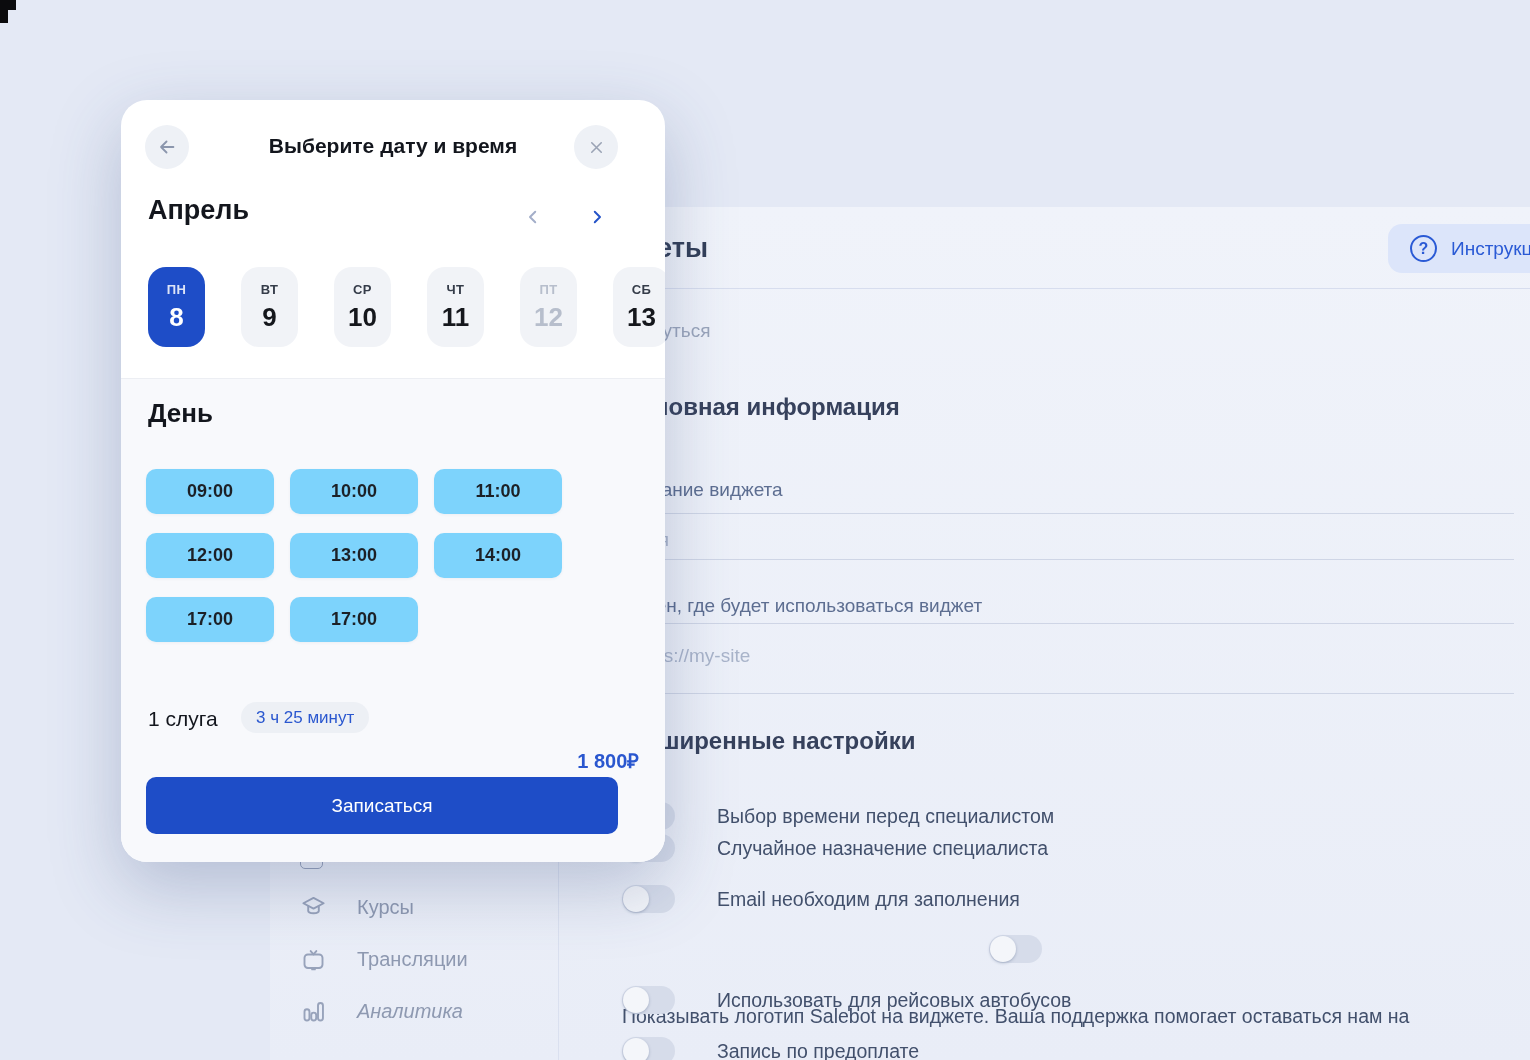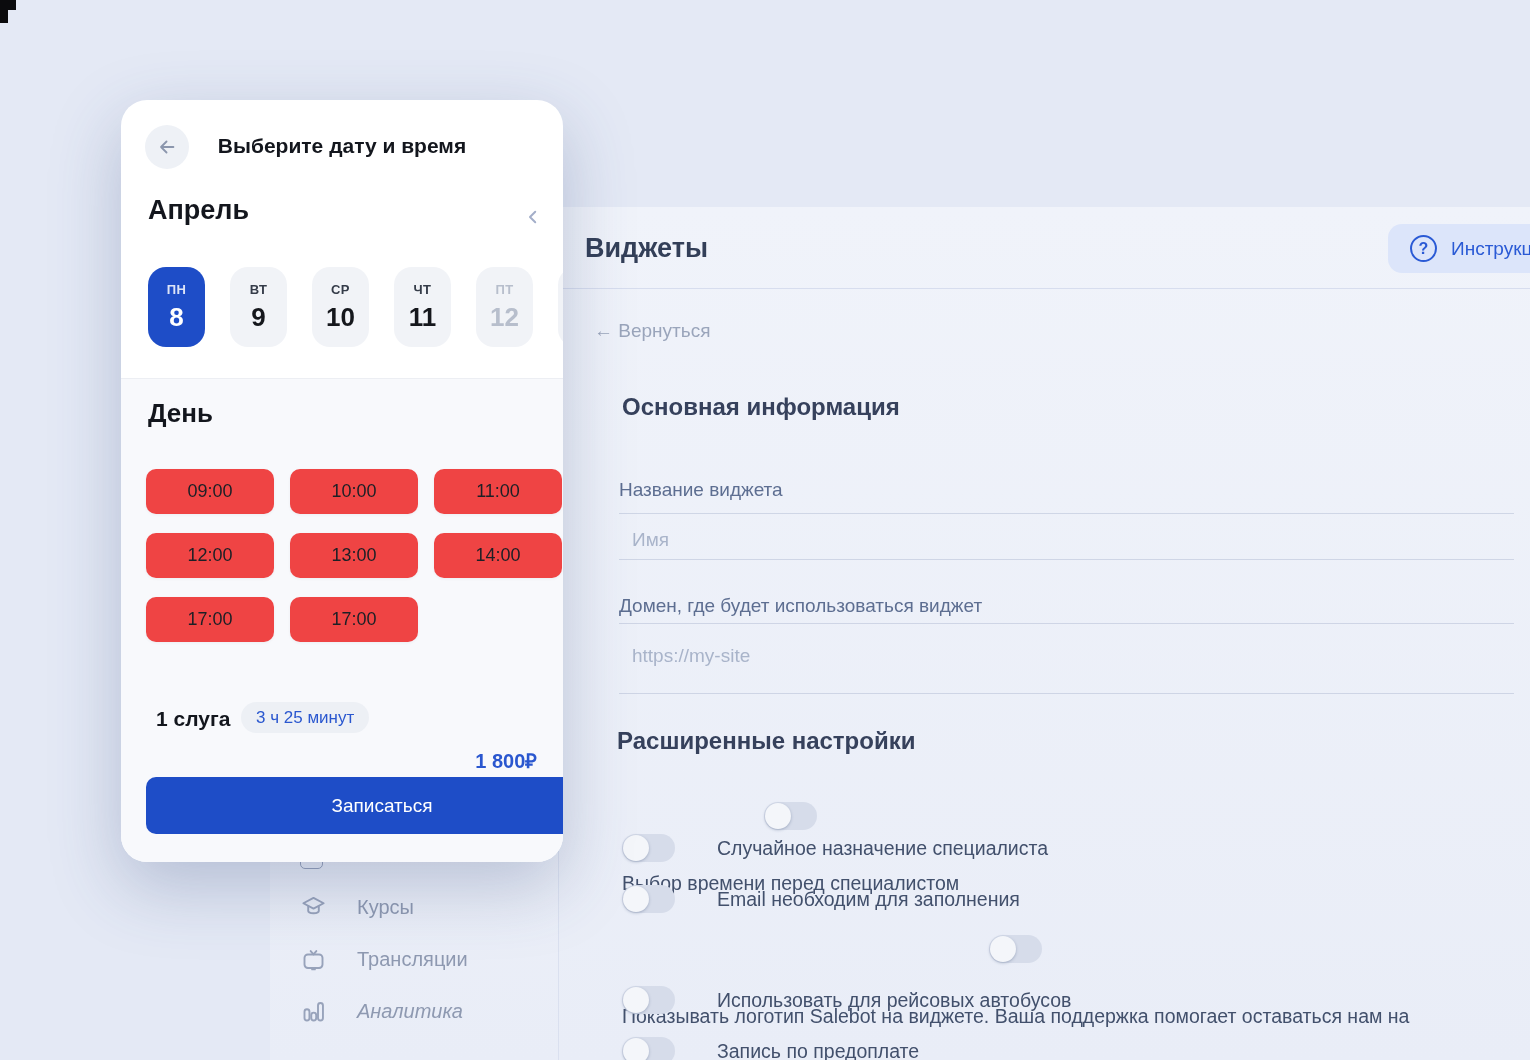--- a/index.html
+++ b/index.html
@@ -57,58 +57,58 @@
     width:53px; height:28px; border-radius:14px; background:#d6dcea; position:relative; cursor:pointer; flex:0 0 auto;
   }
   .toggle .knob {
     position:absolute; left:1px; top:1px; width:26px; height:26px; border-radius:50%;
     background:#f4f6fa; box-shadow:0 1px 3px rgba(60,80,120,0.35);
   }
   .toggle-label { font-size:19.5px; color:#42506c; white-space:nowrap; }
 
   
   .modal {
-    position:absolute; left:121px; top:100px; width:442px; height:762px;
+    position:absolute; left:121px; top:100px; width:544px; height:762px;
     background:#ffffff; border-radius:26px; overflow:hidden; z-index:5;
     box-shadow:0 24px 70px rgba(55,75,125,0.28);
   }
   .modal-lower { position:absolute; left:0; right:0; top:278px; bottom:0; background:#f8f9fc; border-top:1px solid #eceef3; }
   .circle-btn {
     position:absolute; width:44px; height:44px; border-radius:50%;
     background:#eef1f6; border:none; cursor:pointer;
     display:flex; align-items:center; justify-content:center;
   }
   .circle-btn svg { stroke-width:2; fill:none; stroke-linecap:round; stroke-linejoin:round; }
   .back-btn  { left:24px; top:25px; }
   .close-btn { left:453px; top:25px; }
   .modal-title { position:absolute; left:0; right:0; top:34px; text-align:center; font-size:21px; font-weight:700; color:#13161d; }
   .month { position:absolute; left:27px; top:95px; font-size:27px; font-weight:700; color:#13161d; }
   .chev { position:absolute; top:104px; width:26px; height:26px; background:none; border:none; cursor:pointer; display:flex; align-items:center; justify-content:center; }
   .chev svg { fill:none; stroke-width:2.6; stroke-linecap:round; stroke-linejoin:round; }
   .chev.prev { left:399px; } .chev.prev svg { stroke:#a3aec9; }
   .chev.next { left:463px; } .chev.next svg { stroke:#2453c8; }
-  .days-row { position:absolute; left:27px; top:167px; display:flex; gap:25px; }
+  .days-row { position:absolute; left:27px; top:167px; display:flex; gap:36px; }
   .day-chip {
     width:57px; height:80px; border-radius:18px; background:#f1f3f7; cursor:pointer; flex:0 0 auto;
     display:flex; flex-direction:column; align-items:center; justify-content:center; gap:5px;
   }
   .day-chip .dow { font-size:13px; font-weight:700; letter-spacing:0.4px; color:#353c49; }
   .day-chip .num { font-size:26px; font-weight:700; color:#15171c; }
   .day-chip.selected { background:var(--primary); }
   .day-chip.selected .dow { color:rgba(255,255,255,0.85); }
   .day-chip.selected .num { color:#ffffff; }
   .day-chip.disabled .dow, .day-chip.disabled .num { color:#b7becc; }
   .day-chip.weekend .dow, .day-chip.weekend .num { color:var(--danger); }
   .day-section-h { position:absolute; left:27px; top:298px; font-size:26px; font-weight:700; color:#13161d; }
   .time-chip {
-    position:absolute; width:128px; height:45px; border:none; border-radius:10px; background:#ef4444;
-    font-family:inherit; font-size:18px; font-weight:400; color:#1c2026; cursor:pointer;
+    position:absolute; width:128px; height:45px; border:none; border-radius:10px; background:#7dd3fc;
+    font-family:inherit; font-size:18px; font-weight:700; color:#1c2026; cursor:pointer;
     box-shadow:0 1px 3px rgba(50,70,110,0.06);
   }
-  .summary-service { position:absolute; left:27px; top:607px; font-size:21px; font-weight:700; color:#13161d;margin-left:8px; }
+  .summary-service { position:absolute; left:27px; top:607px; font-size:21px; font-weight:400; color:#13161d; }
   .summary-badge {
     position:absolute; left:120px; top:602px; height:31px; border-radius:16px; background:#edf0f5;
     display:flex; align-items:center; padding:0 15px; font-size:17px; color:var(--link);
   }
   .summary-price { position:absolute; right:26px; top:606px; font-size:20px; font-weight:700; color:var(--link);margin-top:41px; }
   .submit-btn {
     position:absolute; left:25px; top:677px; width:472px; height:57px;
     background:var(--primary); border:none; border-radius:10px; cursor:pointer;
     color:#ffffff; font-family:inherit; font-size:19px;
   }
@@ -168,21 +168,21 @@
   <div class="f-line" style="top:352px;"></div>
 
   <div class="f-label" style="left:60px; top:388px;">Домен, где будет использоваться виджет</div>
   <div class="f-line" style="top:416px;"></div>
   <div class="f-ph" style="left:73px; top:438px;">https://my-site</div>
   <div class="f-line" style="top:486px;"></div>
 
   <h2 class="section-h" style="left:58px; top:520px;">Расширенные настройки</h2>
 
   <div id="toggles-list">
-      <div class="toggle-row" style="top: 595px; flex-direction: column;">
+      <div class="toggle-row" style="top: 595px;">
         <div class="toggle">
           <div class="knob"></div>
         </div>
         <span class="toggle-label">Выбор времени перед специалистом</span>
       </div>
       <div class="toggle-row" style="top: 627px;">
         <div class="toggle">
           <div class="knob"></div>
         </div>
         <span class="toggle-label">Случайное назначение специалиста</span>

